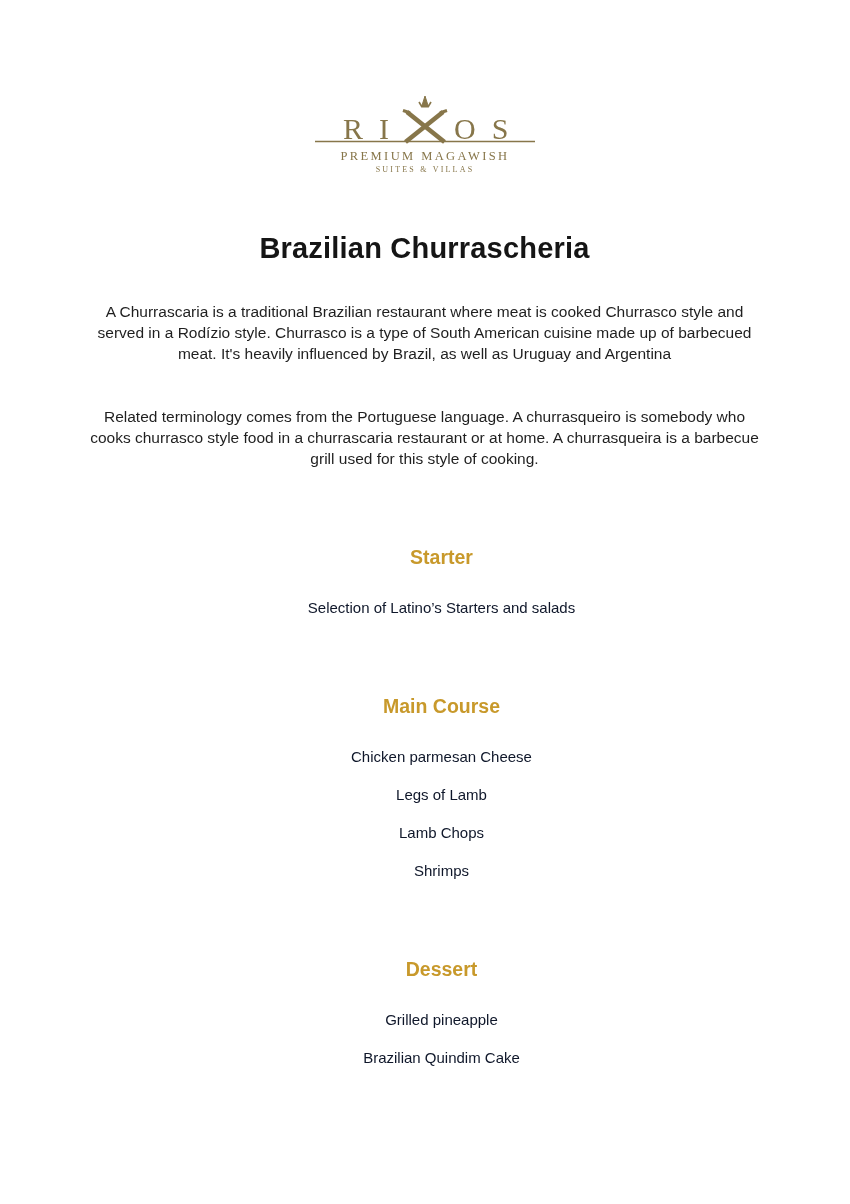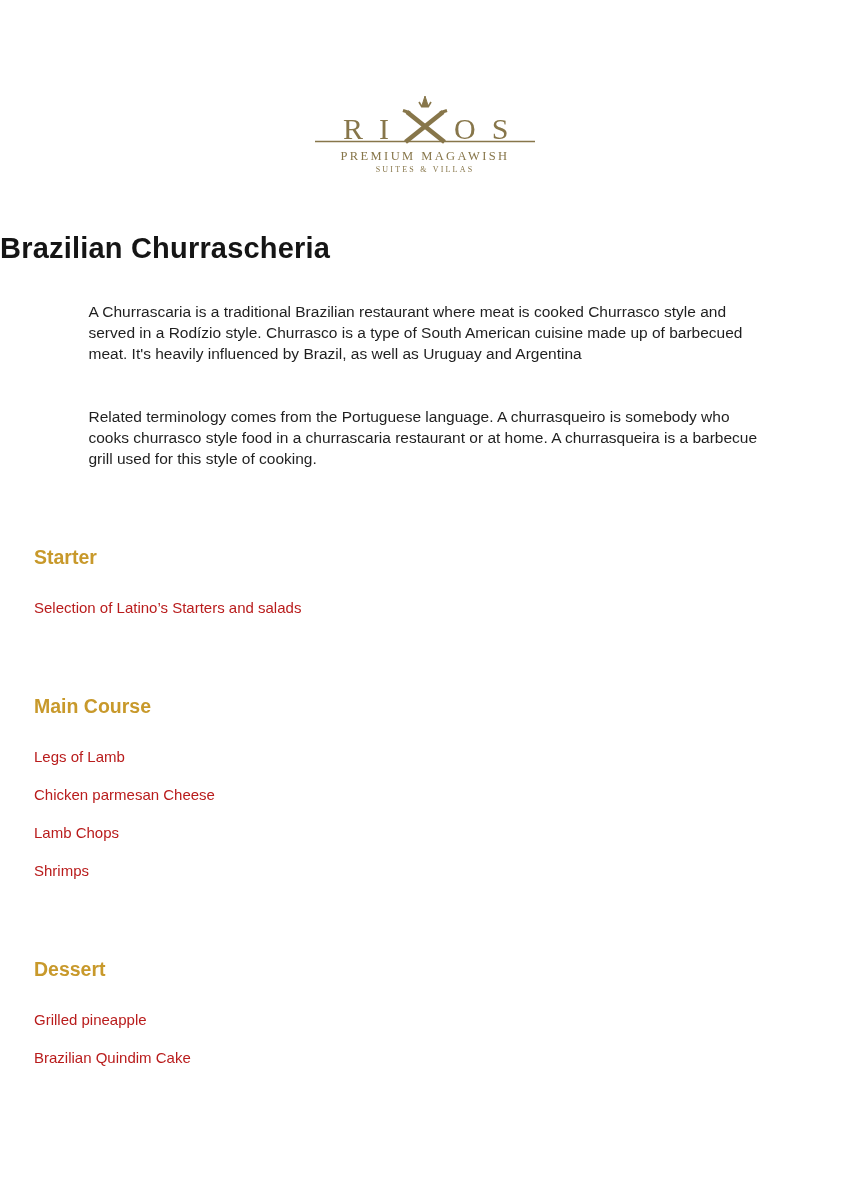--- a/index.html
+++ b/index.html
@@ -12,20 +12,21 @@
     height: 1204px;
     font-family: "Liberation Sans", "DejaVu Sans", sans-serif;
     color: #1f1f1f;
     overflow: hidden;
   }
   .page {
     width: 849px;
     height: 1204px;
     box-sizing: border-box;
     padding-top: 92px;
+    text-align: center;
   }
   .logo-wrap {
     width: 220px;
     margin: 0 auto;
     color: var(--logo-color, #87764A);
   }
   .doc-title {
     font-size: 29px;
     font-weight: bold;
     color: #151515;
@@ -55,21 +56,21 @@
   .section-heading {
     font-size: 19.5px;
     font-weight: bold;
     color: var(--accent, #C8992B);
     line-height: 24px;
     margin: 0;
   }
   .menu-item {
     font-size: 15px;
     line-height: 20px;
-    color: #b91c1c;
+    color: #0f172a;
     margin-top: 18px;
   }
   .menu-item:first-child {
     margin-top: 29px;
   }
   svg text {
     font-family: "Liberation Serif", "DejaVu Serif", serif;
   }
 </style>
 </head>
@@ -115,22 +116,22 @@
       <div>
 
       <div class="menu-item">Selection of Latino’s Starters and salads</div>
         </div>
     </div>
 
     <div class="menu-section">
       <h2 class="section-heading">Main Course</h2>
       <div>
 
-      <div class="menu-item">Legs of Lamb</div>
-          <div class="menu-item">Chicken parmesan Cheese</div>
+      <div class="menu-item">Chicken parmesan Cheese</div>
+          <div class="menu-item">Legs of Lamb</div>
           <div class="menu-item">Lamb Chops</div>
           <div class="menu-item">Shrimps</div>
         </div>
     </div>
 
     <div class="menu-section">
       <h2 class="section-heading">Dessert</h2>
       <div>
 
       <div class="menu-item">Grilled pineapple</div>

